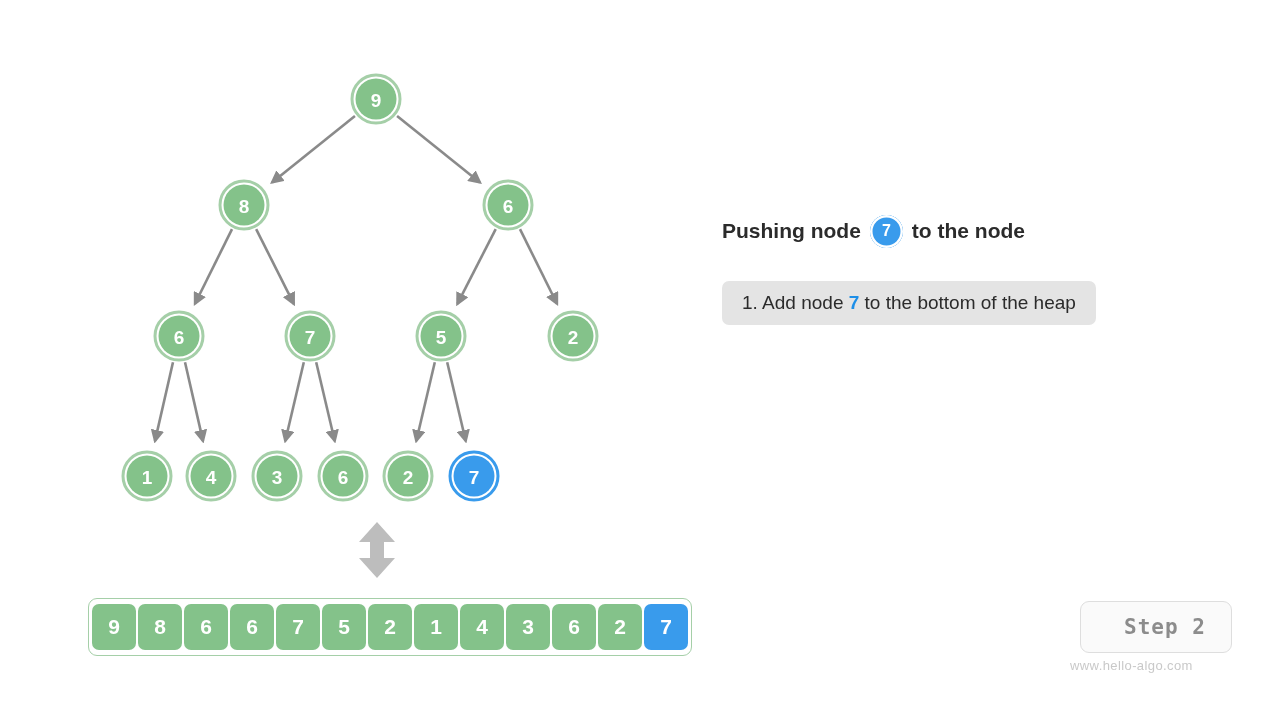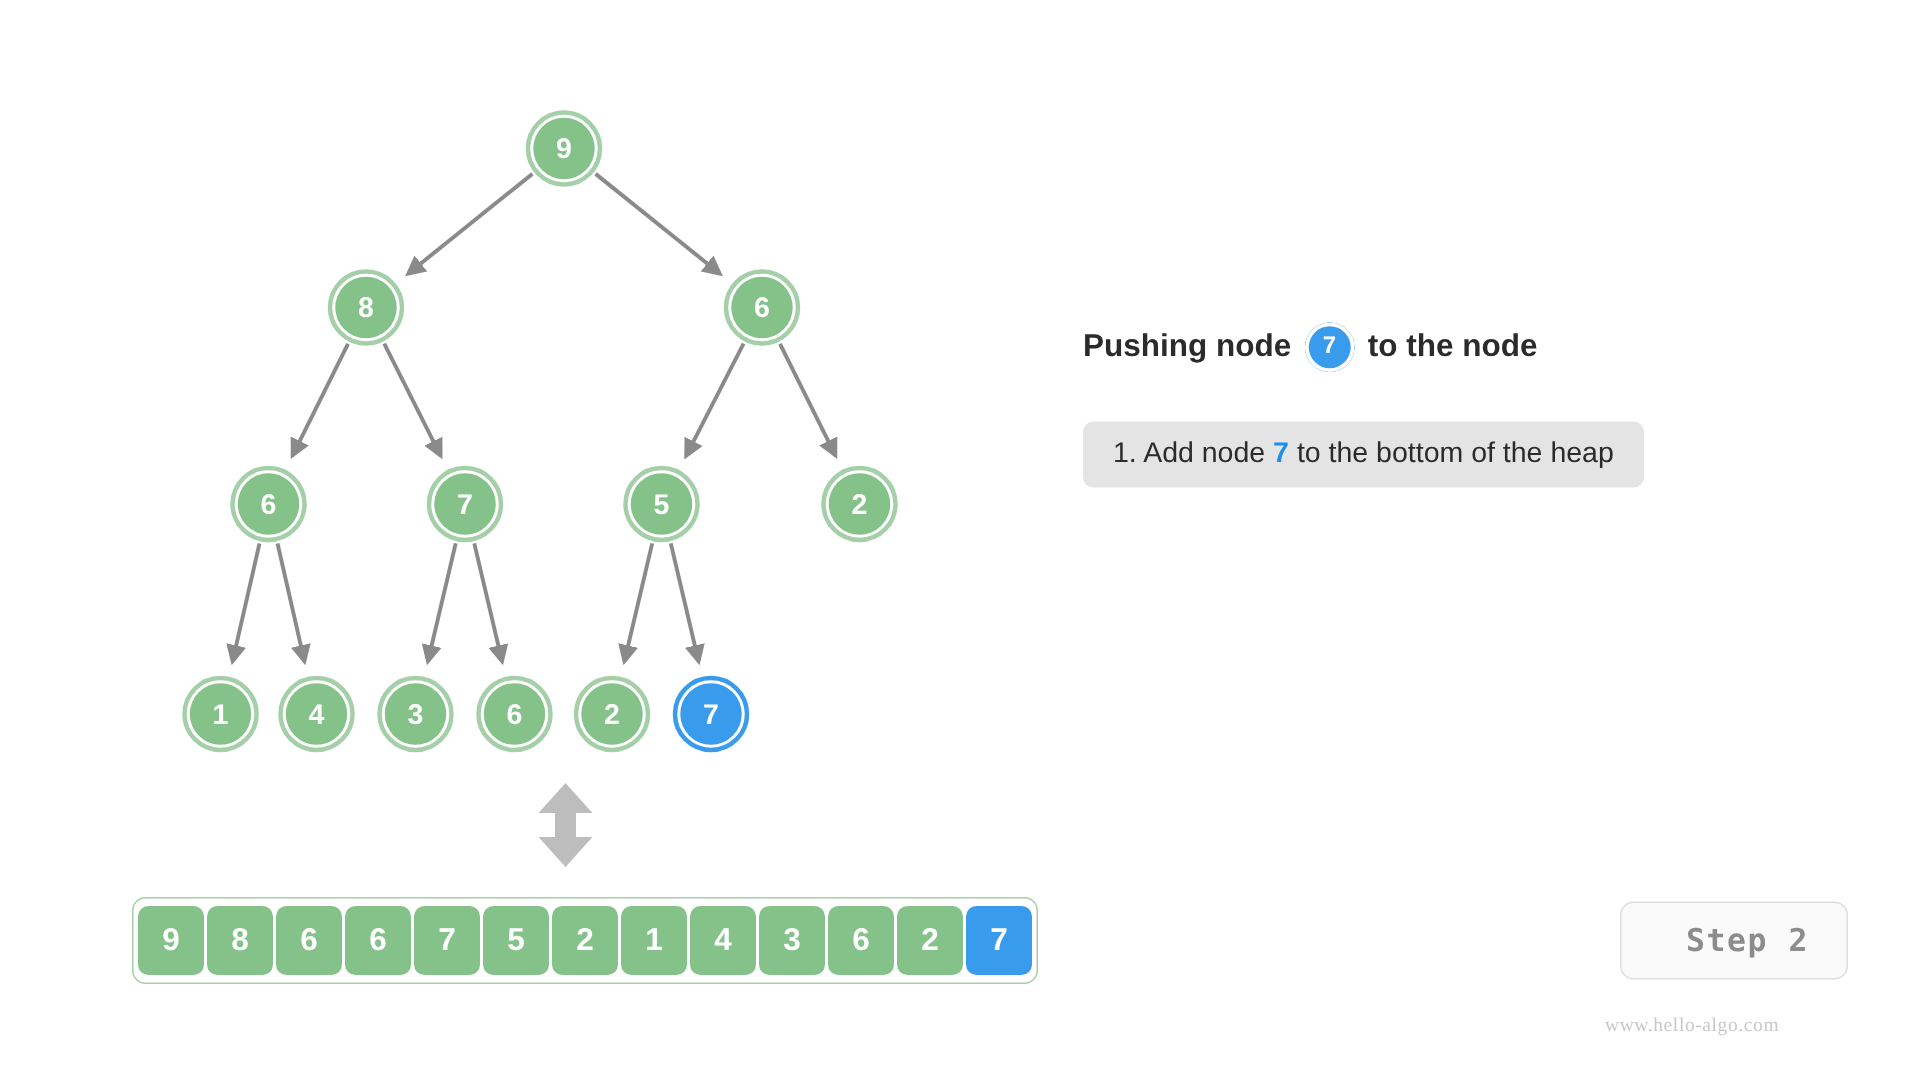--- a/index.html
+++ b/index.html
@@ -145,22 +145,22 @@
     color: #8c8c8c;
     letter-spacing: 1px;
     box-sizing: border-box;
     padding-left: 18px;
   }
 
   
   #watermark {
     position: absolute;
     left: 1070px;
-    top: 675px;
-    font-family: Liberation Serif, serif;
+    top: 658px;
+    font-family: Liberation Sans, sans-serif;
     font-size: 13px;
     color: #c9c9c9;
     letter-spacing: 0.4px;
   }
 </style>
 </head>
 <body>
 
 <div id="stage">
 

